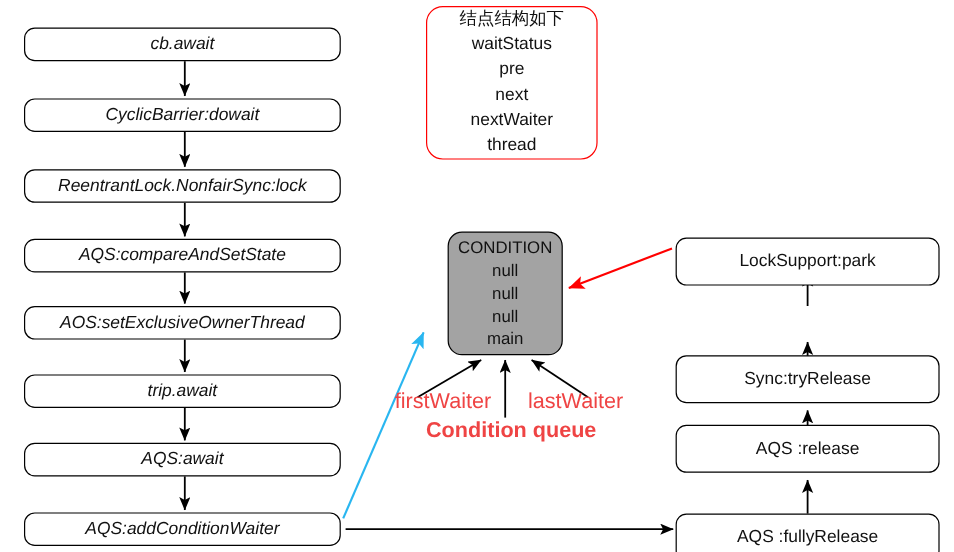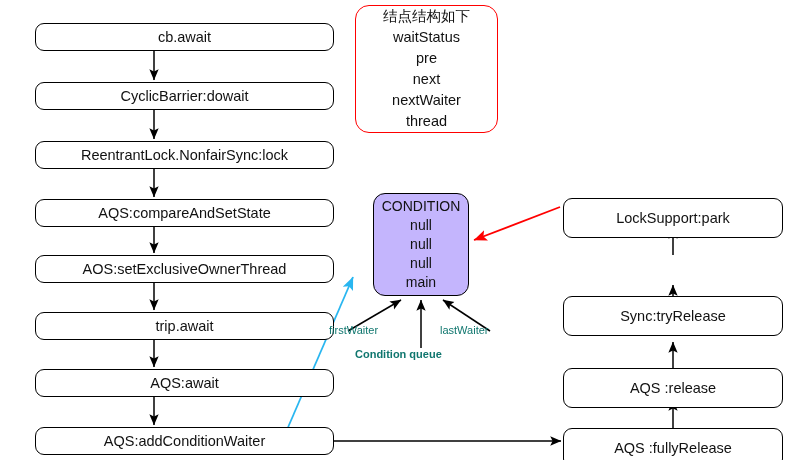--- a/index.html
+++ b/index.html
@@ -16,21 +16,21 @@
     position:absolute;
     box-sizing:border-box;
     border:1.6px solid #000000;
     border-radius:9px;
     background:#ffffff;
     display:flex;align-items:center;justify-content:center;
     font-size:14.5px;color:#111111;
     white-space:nowrap;
     z-index:2;
   }
-  .node.left{left:35px;width:299px;height:28px;}
+  .node.left{left:20px;width:264px;height:28px;font-style:italic;}
   .node.right{left:563px;width:220px;height:40px;}
 
   .struct-box{
     position:absolute;
     left:355px;top:5px;width:143px;height:128px;
     box-sizing:border-box;
     border:1.6px solid #ff0000;
     border-radius:14px;
     background:#ffffff;
     display:flex;flex-direction:column;align-items:center;justify-content:center;
@@ -38,29 +38,29 @@
   }
   .struct-box .line{font-size:14.5px;color:#111111;line-height:21px;}
   .struct-box .line.cjk{font-family:"DejaVu Sans",sans-serif;}
 
   .cond-box{
     position:absolute;
     left:373px;top:193px;width:96px;height:103px;
     box-sizing:border-box;
     border:1.6px solid #000000;
     border-radius:12px;
-    background:#c4b5fd;
+    background:#a3a3a3;
     display:flex;flex-direction:column;align-items:center;justify-content:center;
     z-index:2;
   }
   .cond-box .line{font-size:14px;color:#111111;line-height:19px;}
 
   .free-label{
     position:absolute;
-    font-size:11px;color:#0f766e;white-space:nowrap;z-index:2;
+    font-size:18px;color:#ef4444;white-space:nowrap;z-index:2;
   }
   .free-label.bold{font-weight:bold;}
 </style>
 </head>
 <body>
 
 <div id="canvas">
 
   <svg id="wires" viewBox="0 0 795 460">
     <defs>
@@ -135,21 +135,21 @@
   <div class="node left" style="top:427px;">
       <span>AQS:addConditionWaiter</span>
     </div>
 
   <div class="node right" style="top:198px;">
       <span>LockSupport:park</span>
     </div>
   <div class="node right" style="top:296px;">
       <span>Sync:tryRelease</span>
     </div>
-  <div class="node right" style="top:368px;">
+  <div class="node right" style="top:354px;">
       <span>AQS :release</span>
     </div>
   <div class="node right" style="top:428px;">
       <span>AQS :fullyRelease</span>
     </div>
 
   <div class="struct-box">
     <div class="line cjk">结点结构如下</div>
     <div class="line">waitStatus</div>
     <div class="line">pre</div>

